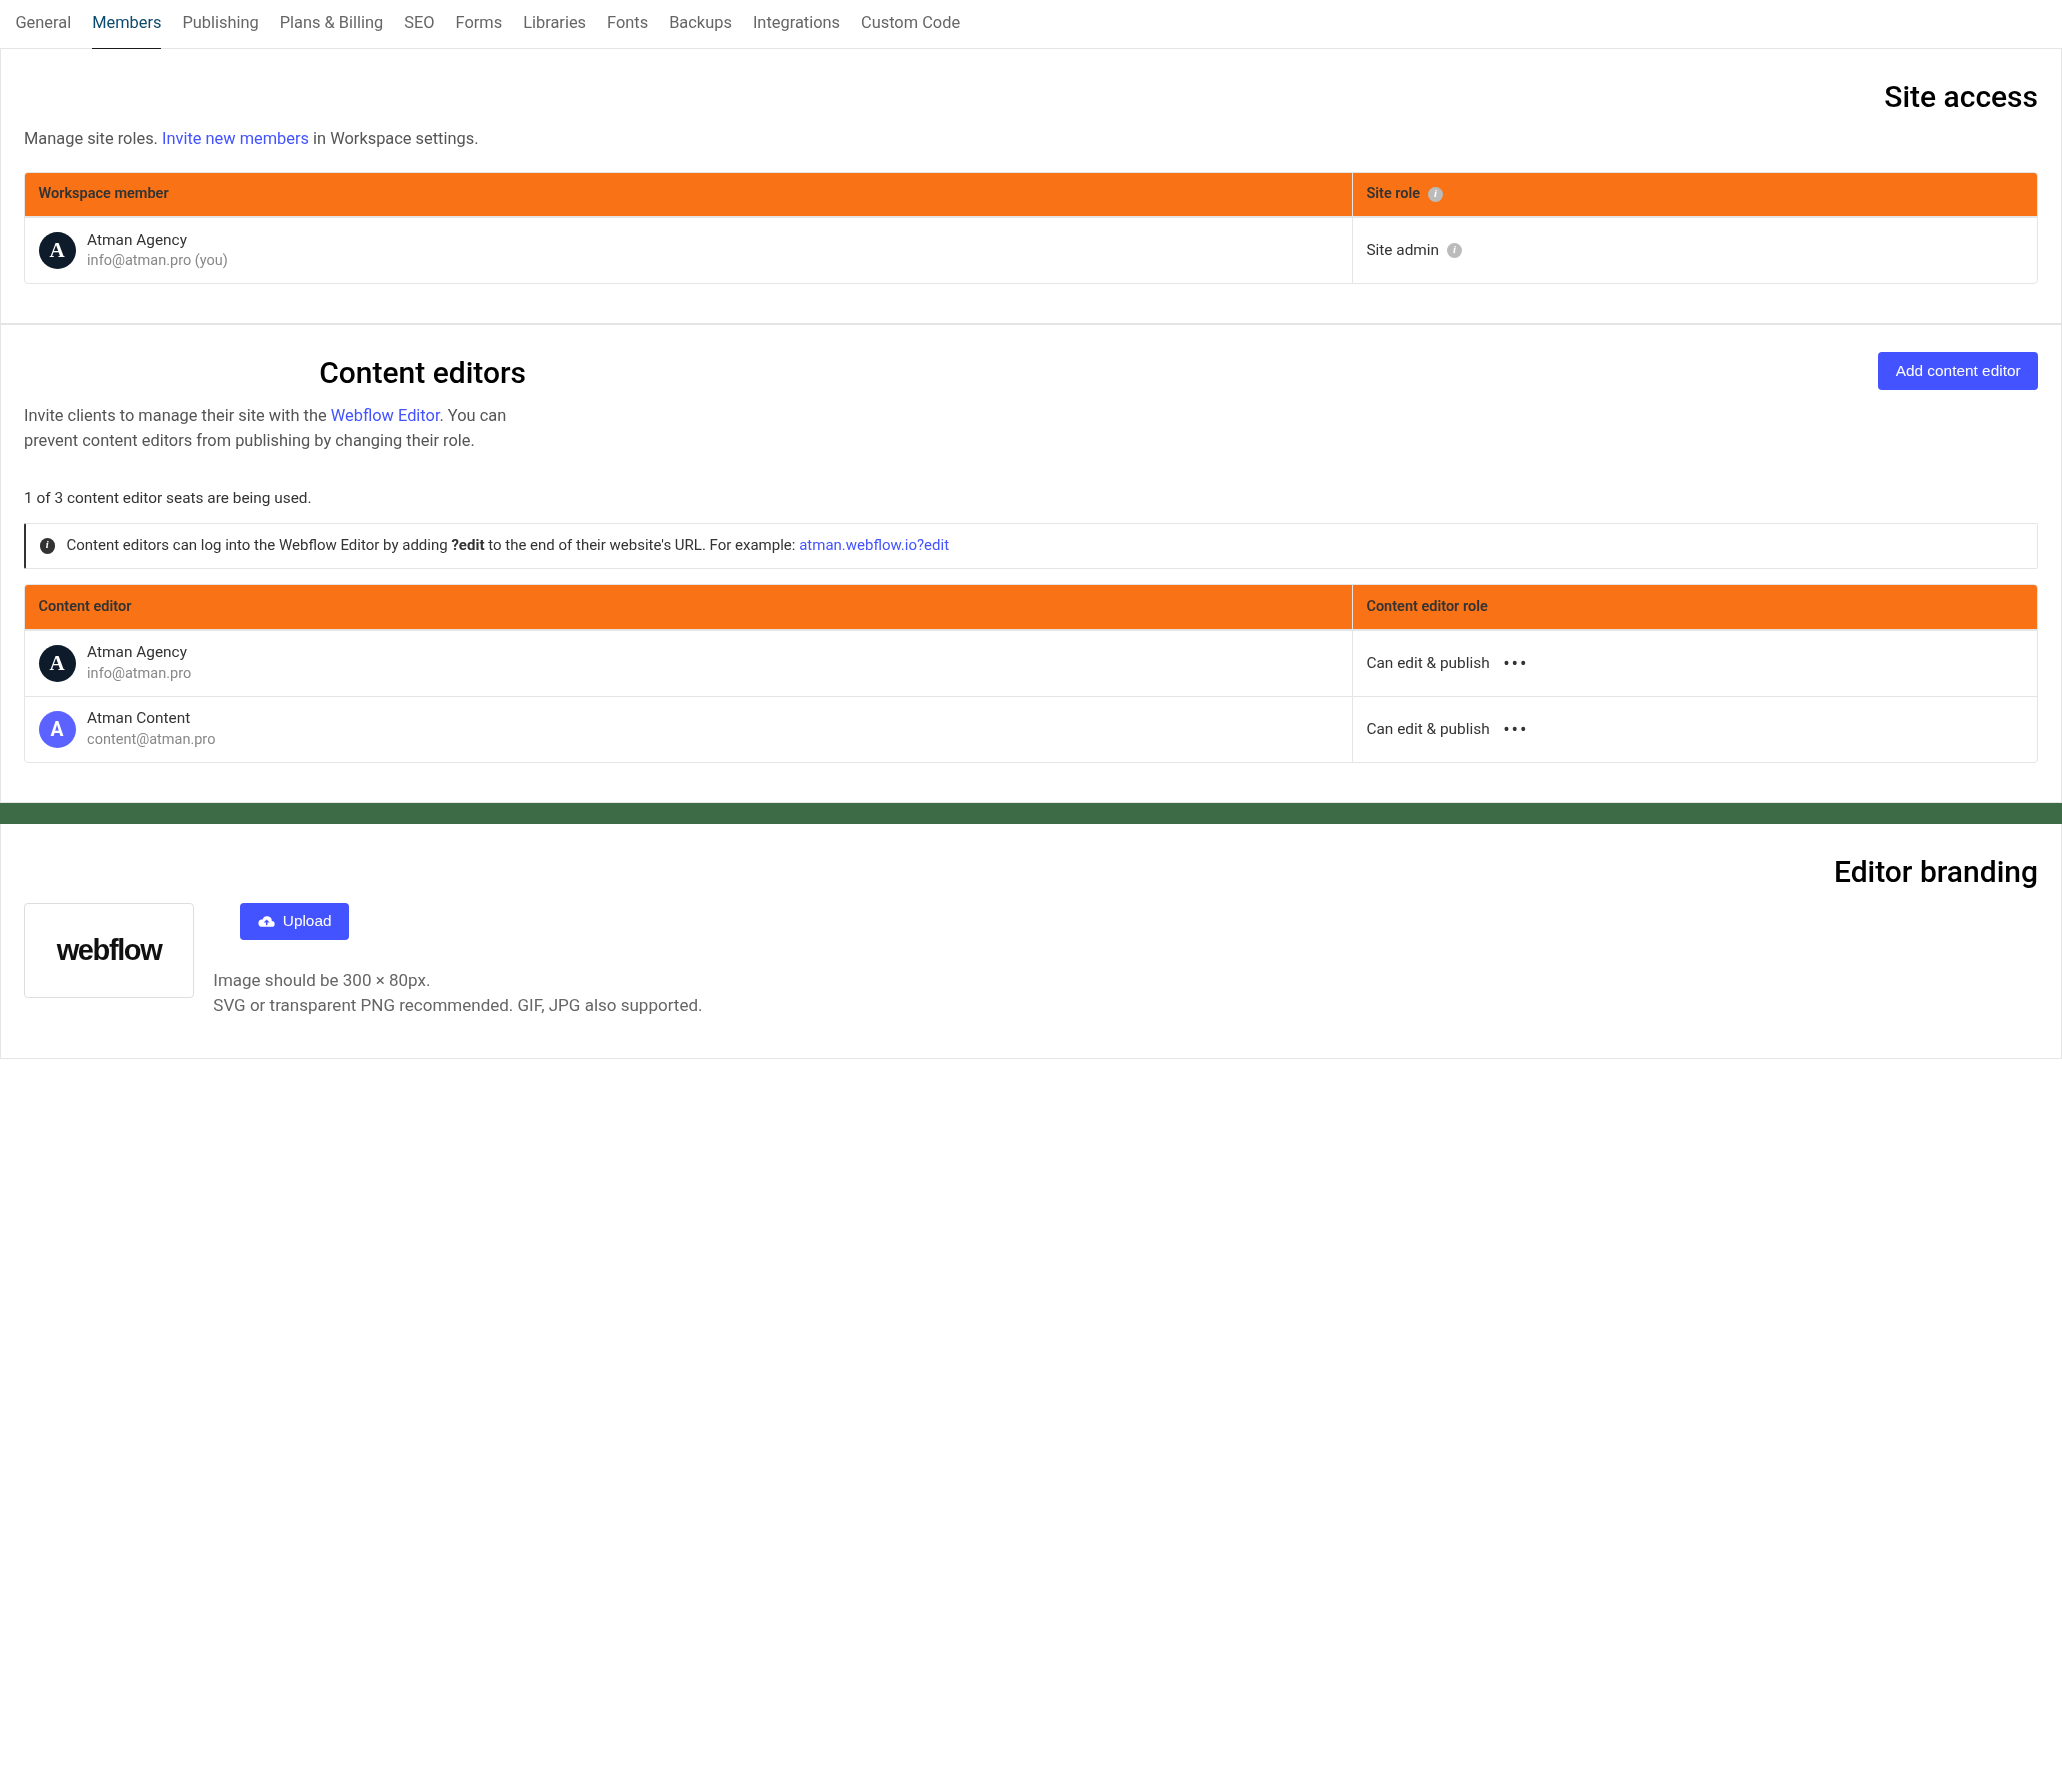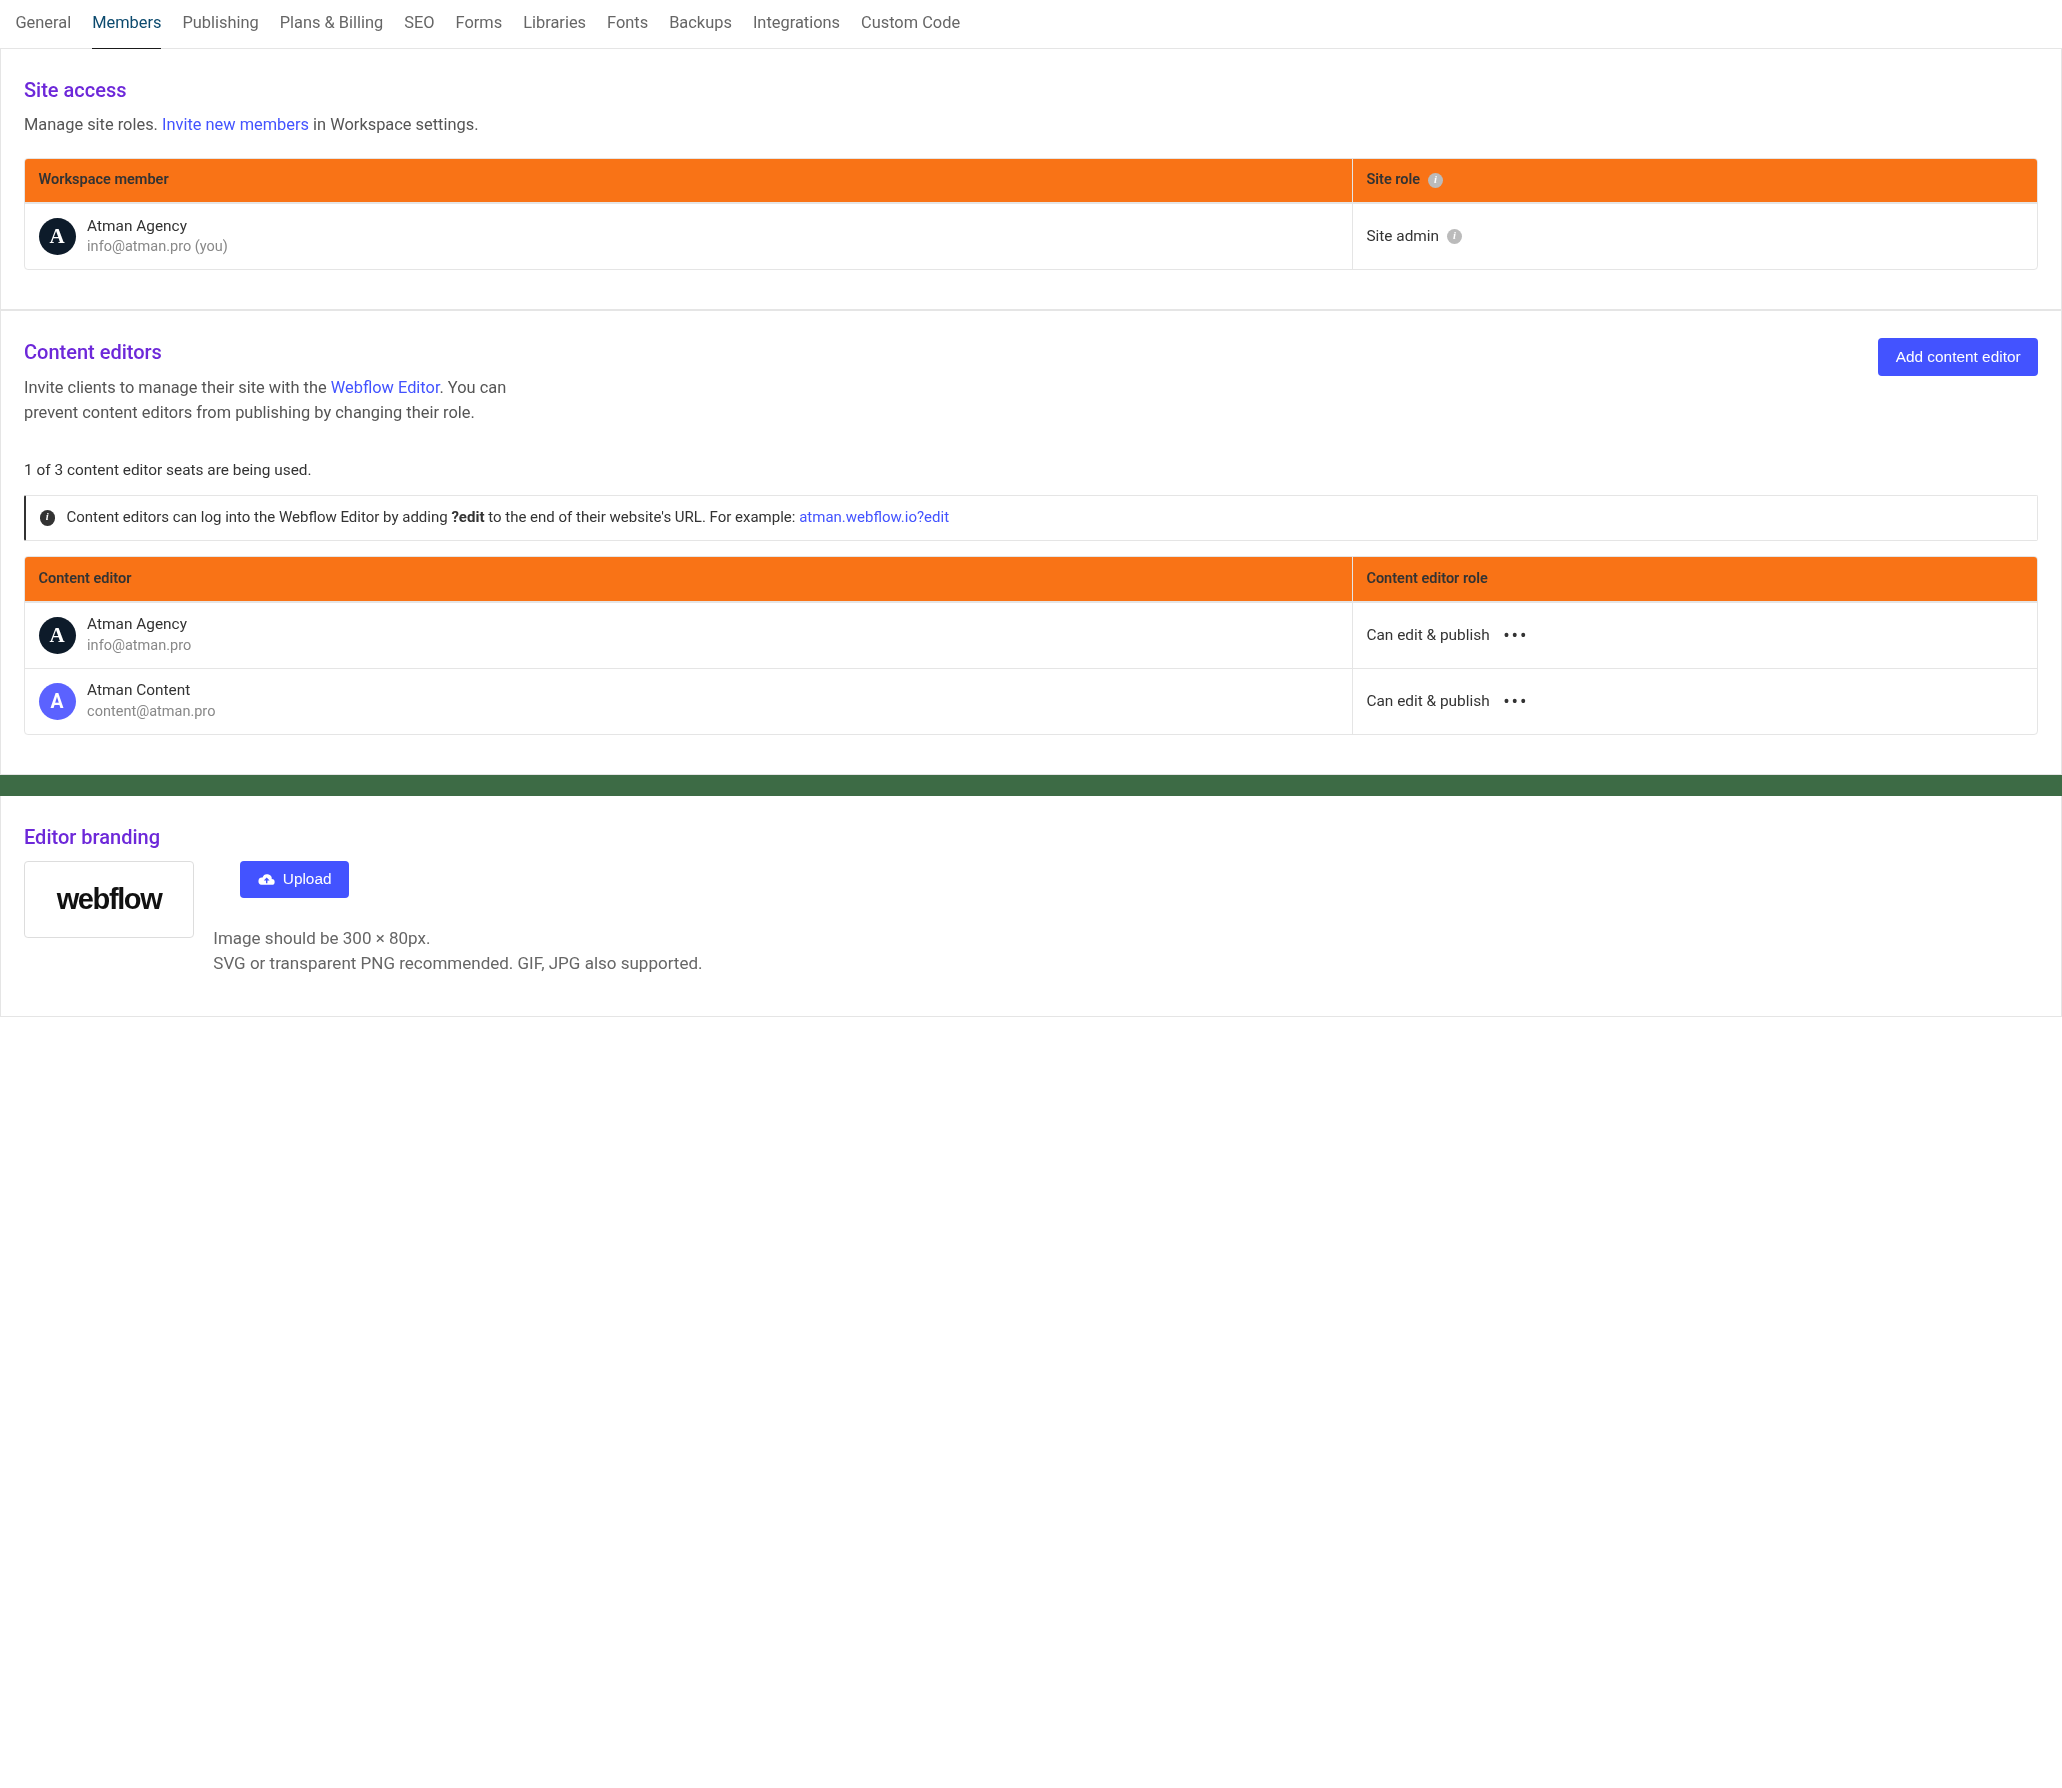--- a/index.html
+++ b/index.html
@@ -31,24 +31,25 @@
   .panel {
     border: 1px solid #e5e5e5;
     border-top: none;
     padding: 27px 23px 39px 23px;
   }
   .panel + .panel {
     margin-top: 0;
     border-top: 1px solid #e5e5e5;
   }
   h2 {
-    font-size: 20px;
+    font-size: 30px;
     font-weight: 500;
-    color: #6d28d9;
+    color: #000000;
     margin-bottom: 9.7px;
+    text-align: right;
   }
   .subtitle {
     color: #555;
     font-size: 16.4px;
     margin-bottom: 21px;
   }
   .subtitle.narrow { max-width: 502px; line-height: 1.5; }
   a.link { color: #4353ff; text-decoration: none; }
   .table {
     border: 1px solid #e5e5e5;
@@ -114,21 +115,21 @@
     display: flex; align-items: center; gap: 11.6px;
     font-size: 15px; color: #333;
     margin-bottom: 15.4px;
   }
   .info-banner .info-icon { background: #333; }
   .dots { cursor: pointer; color: #333; font-size: 19.3px; letter-spacing: 1.9px; padding: 0 5.8px; }
   .green-bar { height: 21px; background: #3d6b45; }
   .branding-row { display: flex; gap: 19.3px; align-items: flex-start; margin-top: 5.8px;}
   .logo-box {
     border: 1px solid #ddd; border-radius: 3.9px;
-    width: 170px; height: 77px;
+    width: 170px; height: 95px;
     display: flex; align-items: center; justify-content: center;
   }
   .webflow-logo {
     font-family: Arial, sans-serif;
     font-weight: 900;
     font-size: 29px;
     letter-spacing: -1.4px;
     color: #111;
   }
   .hints { color: #666; font-size: 17px; margin-top: 28px; line-height: 1.5;}

